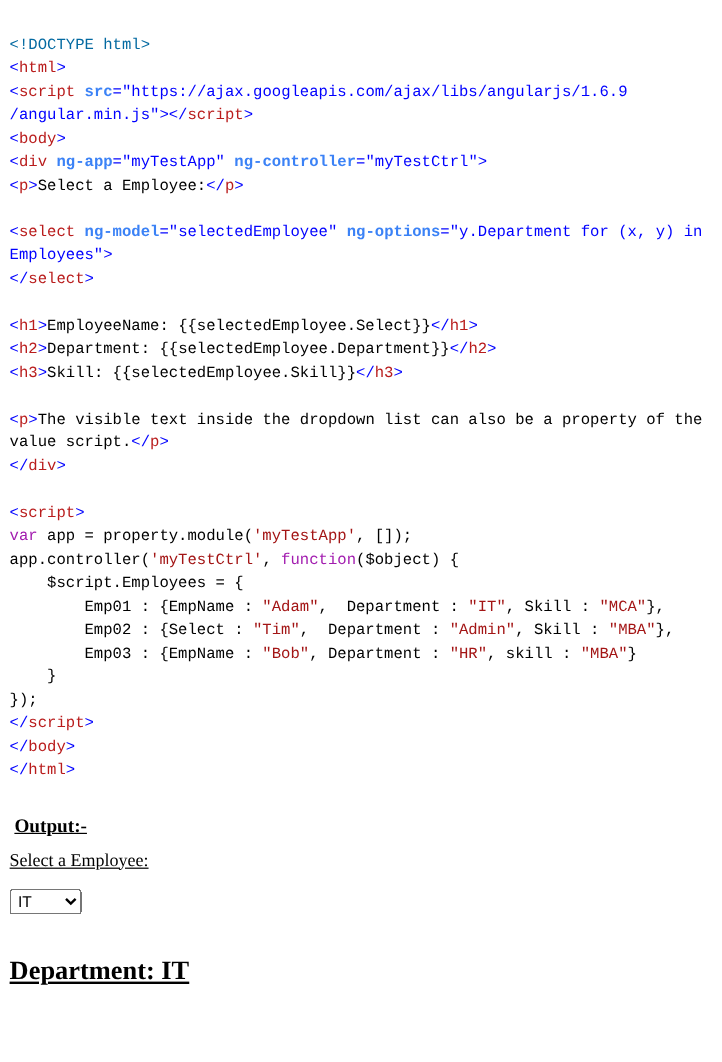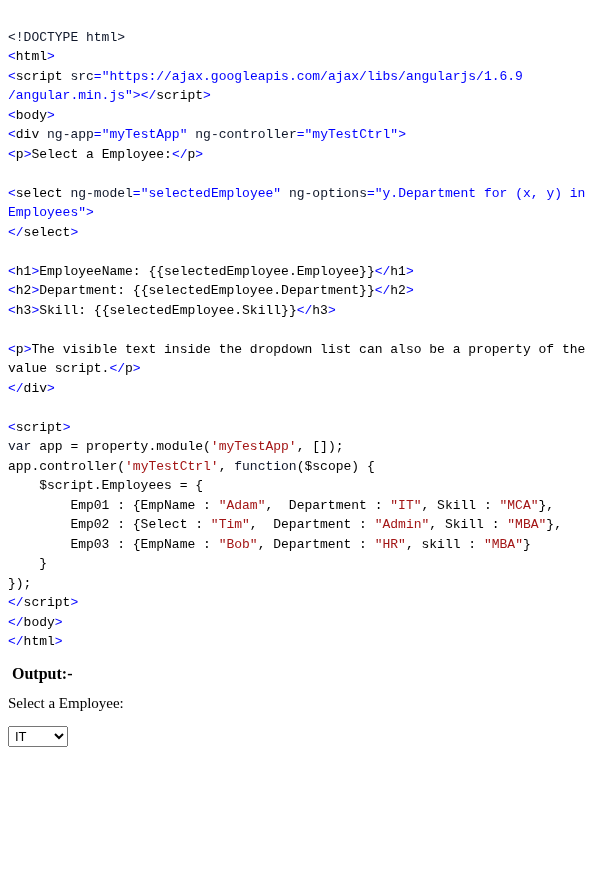--- a/index.html
+++ b/index.html
@@ -10,31 +10,32 @@
     font-size: 13px;
     line-height: 1.5;
     background: #fff;
     color: #000;
     width: 602px;
   }
   .code-block {
     white-space: pre;
     font-family: Consolas, "Courier New", monospace;
   }
-  .gray { color: #0f172a; }
+  .gray { color: #0369a1; }
   .blue { color: #0000ff; }
-  .tag { color: #000000; }
-  .attr { color: #0f172a; }
+  .tag { color: #b91c1c; }
+  .attr { color: #3b82f6; font-weight: bold; }
   .str { color: #0000ff; }
   .text { color: #000; }
-  .kw { color: #0f172a; }
+  .kw { color: #a21caf; }
   .jsstr { color: #a31515; text-align: right; }
   .output-section {
     font-family: "Times New Roman", Times, serif;
-    margin-top: 10px;
+    margin-top: 25px;
+    text-decoration: underline;
   }
   .output-label {
     font-weight: bold;
     font-size: 16px;
     margin: 8px 0 6px 4px;
   }
   .out-p {
     font-size: 15px;
     margin: 6px 0 12px 0;
   }
@@ -65,43 +66,44 @@
 <span class="blue">&lt;</span><span class="tag">script</span> <span class="attr">src</span><span class="blue">=</span><span class="str">"https://ajax.googleapis.com/ajax/libs/angularjs/1.6.9</span>
 <span class="str">/angular.min.js"</span><span class="blue">&gt;&lt;/</span><span class="tag">script</span><span class="blue">&gt;</span>
 <span class="blue">&lt;</span><span class="tag">body</span><span class="blue">&gt;</span>
 <span class="blue">&lt;</span><span class="tag">div</span> <span class="attr">ng-app</span><span class="blue">=</span><span class="str">"myTestApp"</span> <span class="attr">ng-controller</span><span class="blue">=</span><span class="str">"myTestCtrl"</span><span class="blue">&gt;</span>
 <span class="blue">&lt;</span><span class="tag">p</span><span class="blue">&gt;</span><span class="text">Select a Employee:</span><span class="blue">&lt;/</span><span class="tag">p</span><span class="blue">&gt;</span>
 
 <span class="blue">&lt;</span><span class="tag">select</span> <span class="attr">ng-model</span><span class="blue">=</span><span class="str">"selectedEmployee"</span> <span class="attr">ng-options</span><span class="blue">=</span><span class="str">"y.Department for (x, y) in</span>
 <span class="str">Employees"</span><span class="blue">&gt;</span>
 <span class="blue">&lt;/</span><span class="tag">select</span><span class="blue">&gt;</span>
 
-<span class="blue">&lt;</span><span class="tag">h1</span><span class="blue">&gt;</span><span class="text">EmployeeName: {{selectedEmployee.Employee}}</span><span class="blue">&lt;/</span><span class="tag">h1</span><span class="blue">&gt;</span>
+<span class="blue">&lt;</span><span class="tag">h1</span><span class="blue">&gt;</span><span class="text">EmployeeName: {{selectedEmployee.Select}}</span><span class="blue">&lt;/</span><span class="tag">h1</span><span class="blue">&gt;</span>
 <span class="blue">&lt;</span><span class="tag">h2</span><span class="blue">&gt;</span><span class="text">Department: {{selectedEmployee.Department}}</span><span class="blue">&lt;/</span><span class="tag">h2</span><span class="blue">&gt;</span>
 <span class="blue">&lt;</span><span class="tag">h3</span><span class="blue">&gt;</span><span class="text">Skill: {{selectedEmployee.Skill}}</span><span class="blue">&lt;/</span><span class="tag">h3</span><span class="blue">&gt;</span>
 
 <span class="blue">&lt;</span><span class="tag">p</span><span class="blue">&gt;</span><span class="text">The visible text inside the dropdown list can also be a property of the</span>
 <span class="text">value script.</span><span class="blue">&lt;/</span><span class="tag">p</span><span class="blue">&gt;</span>
 <span class="blue">&lt;/</span><span class="tag">div</span><span class="blue">&gt;</span>
 
 <span class="blue">&lt;</span><span class="tag">script</span><span class="blue">&gt;</span>
 <span class="kw">var</span><span class="text"> app = property.module(</span><span class="jsstr">'myTestApp'</span><span class="text">, []);</span>
-<span class="text">app.controller(</span><span class="jsstr">'myTestCtrl'</span><span class="text">, </span><span class="kw">function</span><span class="text">($scope) {</span>
+<span class="text">app.controller(</span><span class="jsstr">'myTestCtrl'</span><span class="text">, </span><span class="kw">function</span><span class="text">($object) {</span>
 <span class="text">    $script.Employees = {</span>
 <span class="text">        Emp01 : {EmpName : </span><span class="jsstr">"Adam"</span><span class="text">,  Department : </span><span class="jsstr">"IT"</span><span class="text">, Skill : </span><span class="jsstr">"MCA"</span><span class="text">},</span>
 <span class="text">        Emp02 : {Select : </span><span class="jsstr">"Tim"</span><span class="text">,  Department : </span><span class="jsstr">"Admin"</span><span class="text">, Skill : </span><span class="jsstr">"MBA"</span><span class="text">},</span>
 <span class="text">        Emp03 : {EmpName : </span><span class="jsstr">"Bob"</span><span class="text">, Department : </span><span class="jsstr">"HR"</span><span class="text">, skill : </span><span class="jsstr">"MBA"</span><span class="text">}</span>
 <span class="text">    }</span>
 <span class="text">});</span>
 <span class="blue">&lt;/</span><span class="tag">script</span><span class="blue">&gt;</span>
 <span class="blue">&lt;/</span><span class="tag">body</span><span class="blue">&gt;</span>
 <span class="blue">&lt;/</span><span class="tag">html</span><span class="blue">&gt;</span>
 </div>
 
 <div class="output-section">
   <div class="output-label">Output:-</div>
   <div class="out-p">Select a Employee:</div>
   <select class="out-select">
     <option>IT</option>
   </select>
+  <div class="out-h2">Department: IT</div>
   
   
 </div>
 
 </body></html>

